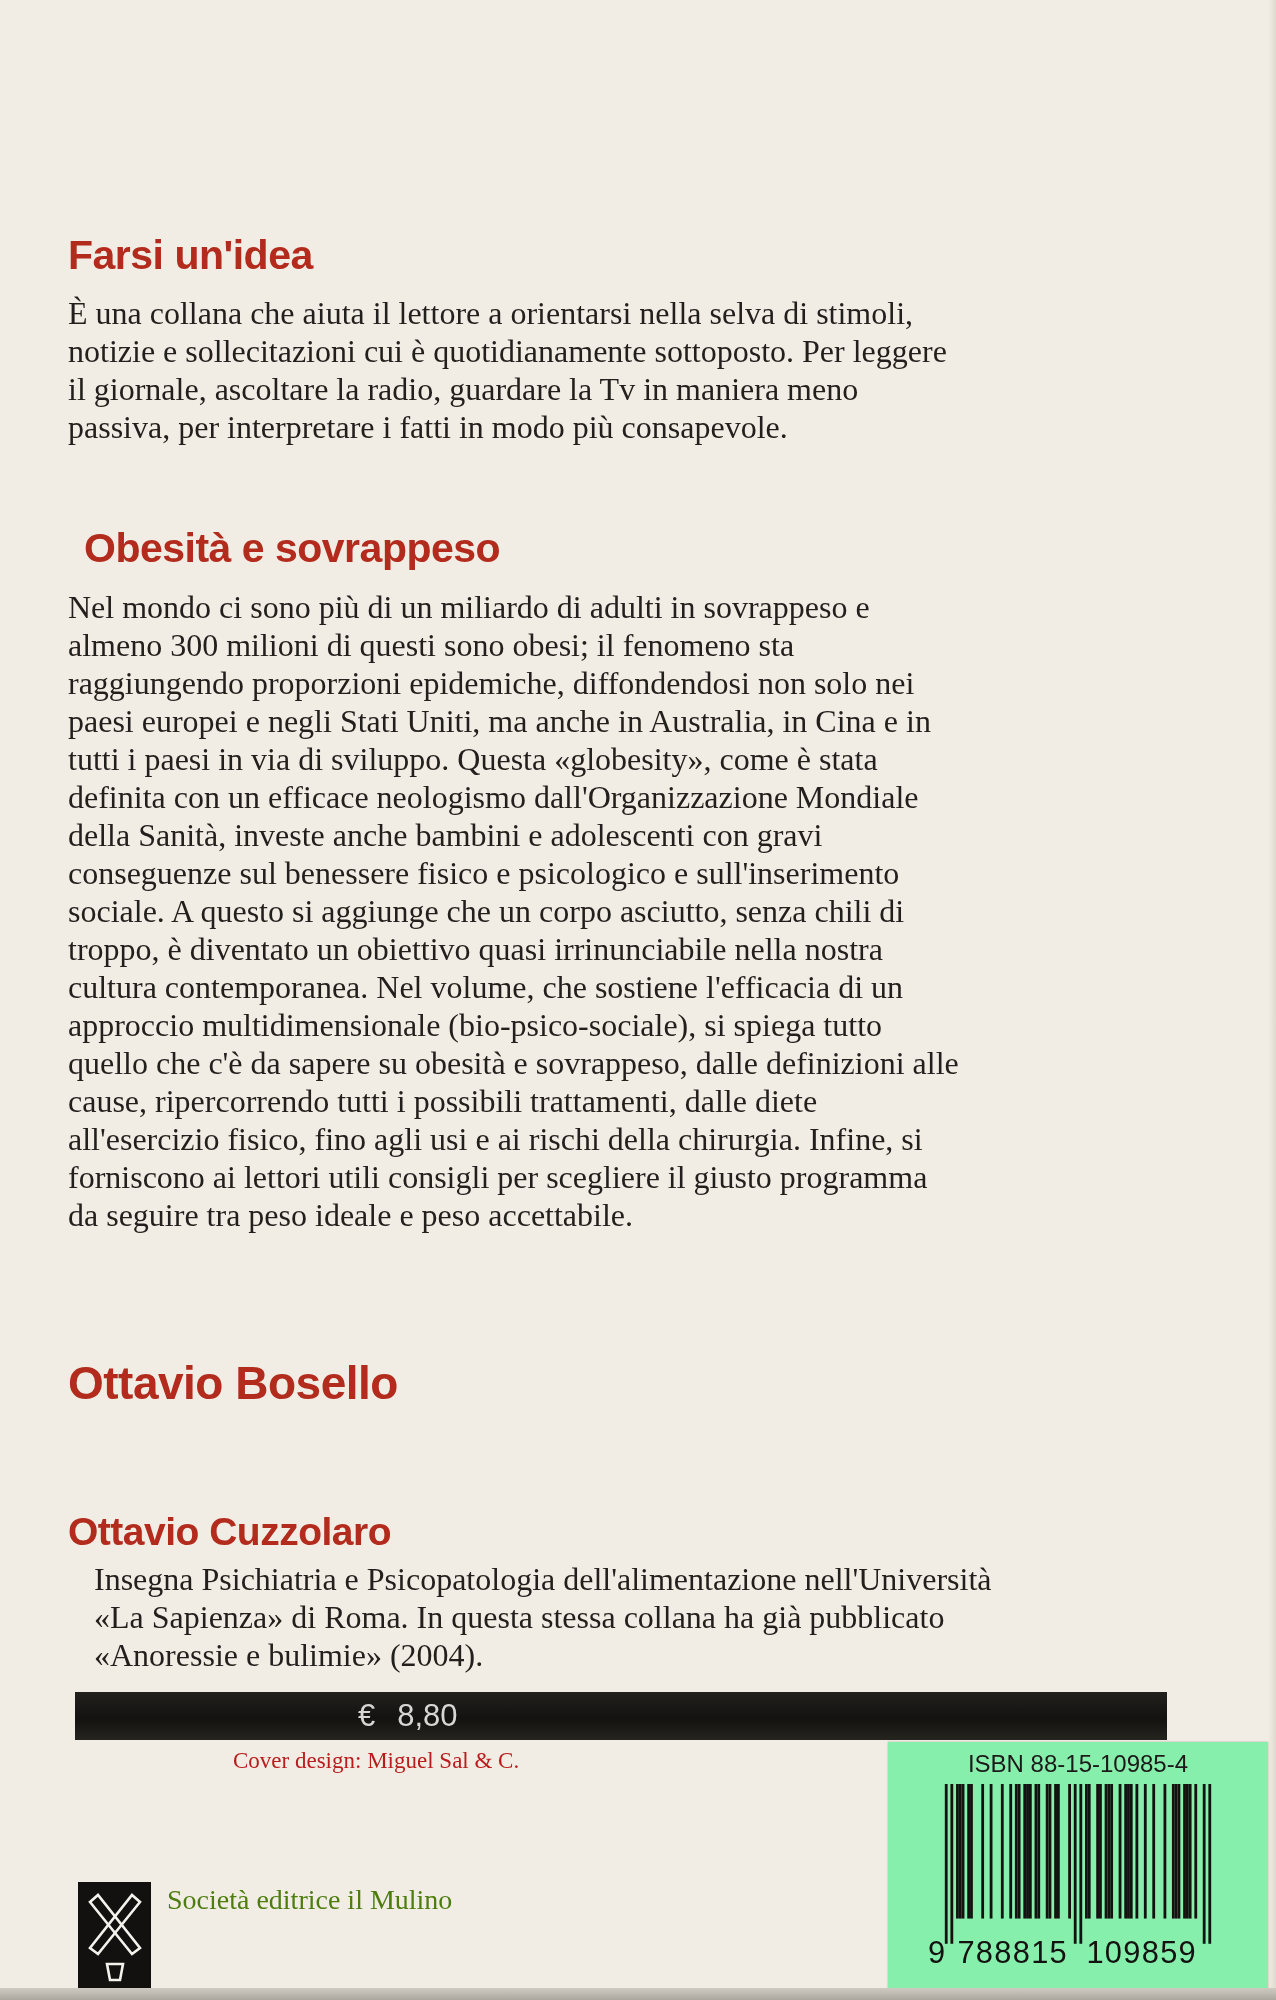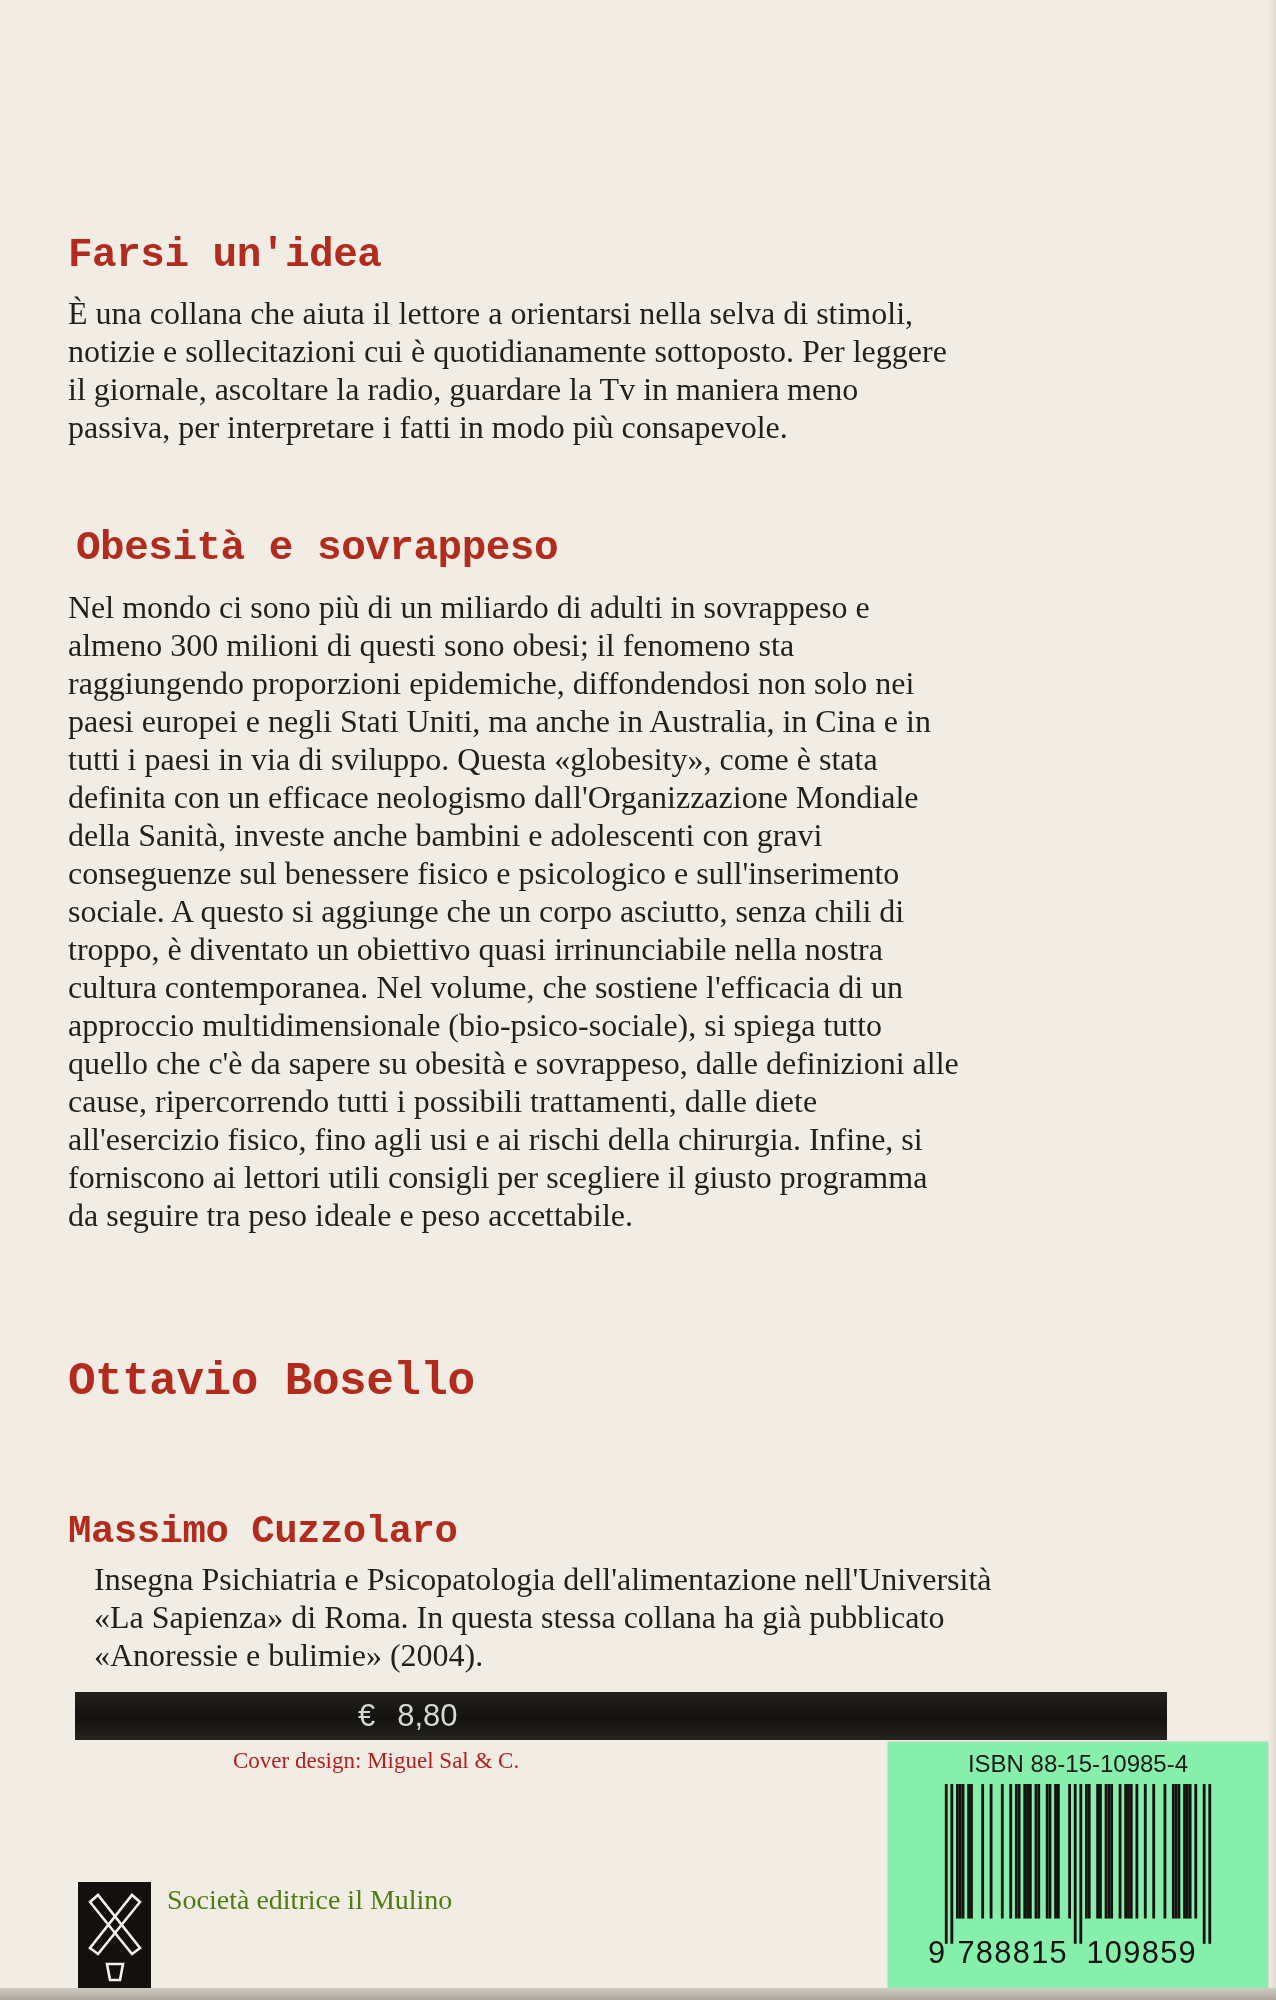--- a/index.html
+++ b/index.html
@@ -8,21 +8,21 @@
     position:relative;
     width:1276px;height:2000px;
     margin:0 auto;
     background:#f1ede4;
     overflow:hidden;
     font-family:"Liberation Serif", serif;
     color:#211e1a;
   }
   .heading{
     position:absolute;
-    font-family:Liberation Mono, monospace;
+    font-family:Liberation Sans, sans-serif;
     font-weight:bold;
     font-size:41px;
     letter-spacing:-0.5px;
     color:#b22b1d;
   }
   .body-text{
     position:absolute;
     left:68px;
     width:1150px;
     font-size:32px;
@@ -98,21 +98,21 @@
 
 <div class="page">
 
   <h1 class="heading" style="top:205px;left:68px;">Farsi un'idea</h1>
 
   <p class="body-text" style="top:262px;">È una collana che aiuta il lettore a orientarsi nella selva di stimoli,
 notizie e sollecitazioni cui è quotidianamente sottoposto. Per leggere
 il giornale, ascoltare la radio, guardare la Tv in maniera meno
 passiva, per interpretare i fatti in modo più consapevole.</p>
 
-  <h1 class="heading" style="top:498px;left:76px;">Obesità e sovrappeso</h1>
+  <h1 class="heading" style="top:498px;left:84px;">Obesità e sovrappeso</h1>
 
   <p class="body-text" style="top:556px;">Nel mondo ci sono più di un miliardo di adulti in sovrappeso e
 almeno 300 milioni di questi sono obesi; il fenomeno sta
 raggiungendo proporzioni epidemiche, diffondendosi non solo nei
 paesi europei e negli Stati Uniti, ma anche in Australia, in Cina e in
 tutti i paesi in via di sviluppo. Questa «globesity», come è stata
 definita con un efficace neologismo dall'Organizzazione Mondiale
 della Sanità, investe anche bambini e adolescenti con gravi
 conseguenze sul benessere fisico e psicologico e sull'inserimento
 sociale. A questo si aggiunge che un corpo asciutto, senza chili di
@@ -121,21 +121,21 @@
 approccio multidimensionale (bio-psico-sociale), si spiega tutto
 quello che c'è da sapere su obesità e sovrappeso, dalle definizioni alle
 cause, ripercorrendo tutti i possibili trattamenti, dalle diete
 all'esercizio fisico, fino agli usi e ai rischi della chirurgia. Infine, si
 forniscono ai lettori utili consigli per scegliere il giusto programma
 da seguire tra peso ideale e peso accettabile.</p>
 
   <h2 class="heading" style="top:1318px;left:68px;font-size:46px;">Ottavio Bosello</h2>
 
 
-  <h2 class="heading" style="top:1478px;left:68px;font-size:39px;">Massimo Cuzzolaro</h2>
+  <h2 class="heading" style="top:1478px;left:68px;font-size:39px;">Ottavio Cuzzolaro</h2>
 
   <p class="body-text" style="top:1528px;margin-left:26px;">Insegna Psichiatria e Psicopatologia dell'alimentazione nell'Università
 «La Sapienza» di Roma. In questa stessa collana ha già pubblicato
 «Anoressie e bulimie» (2004).</p>
 
   <div class="price-bar">
     <div class="price">
       <span>€</span>
       <span>8,80</span>
     </div>

